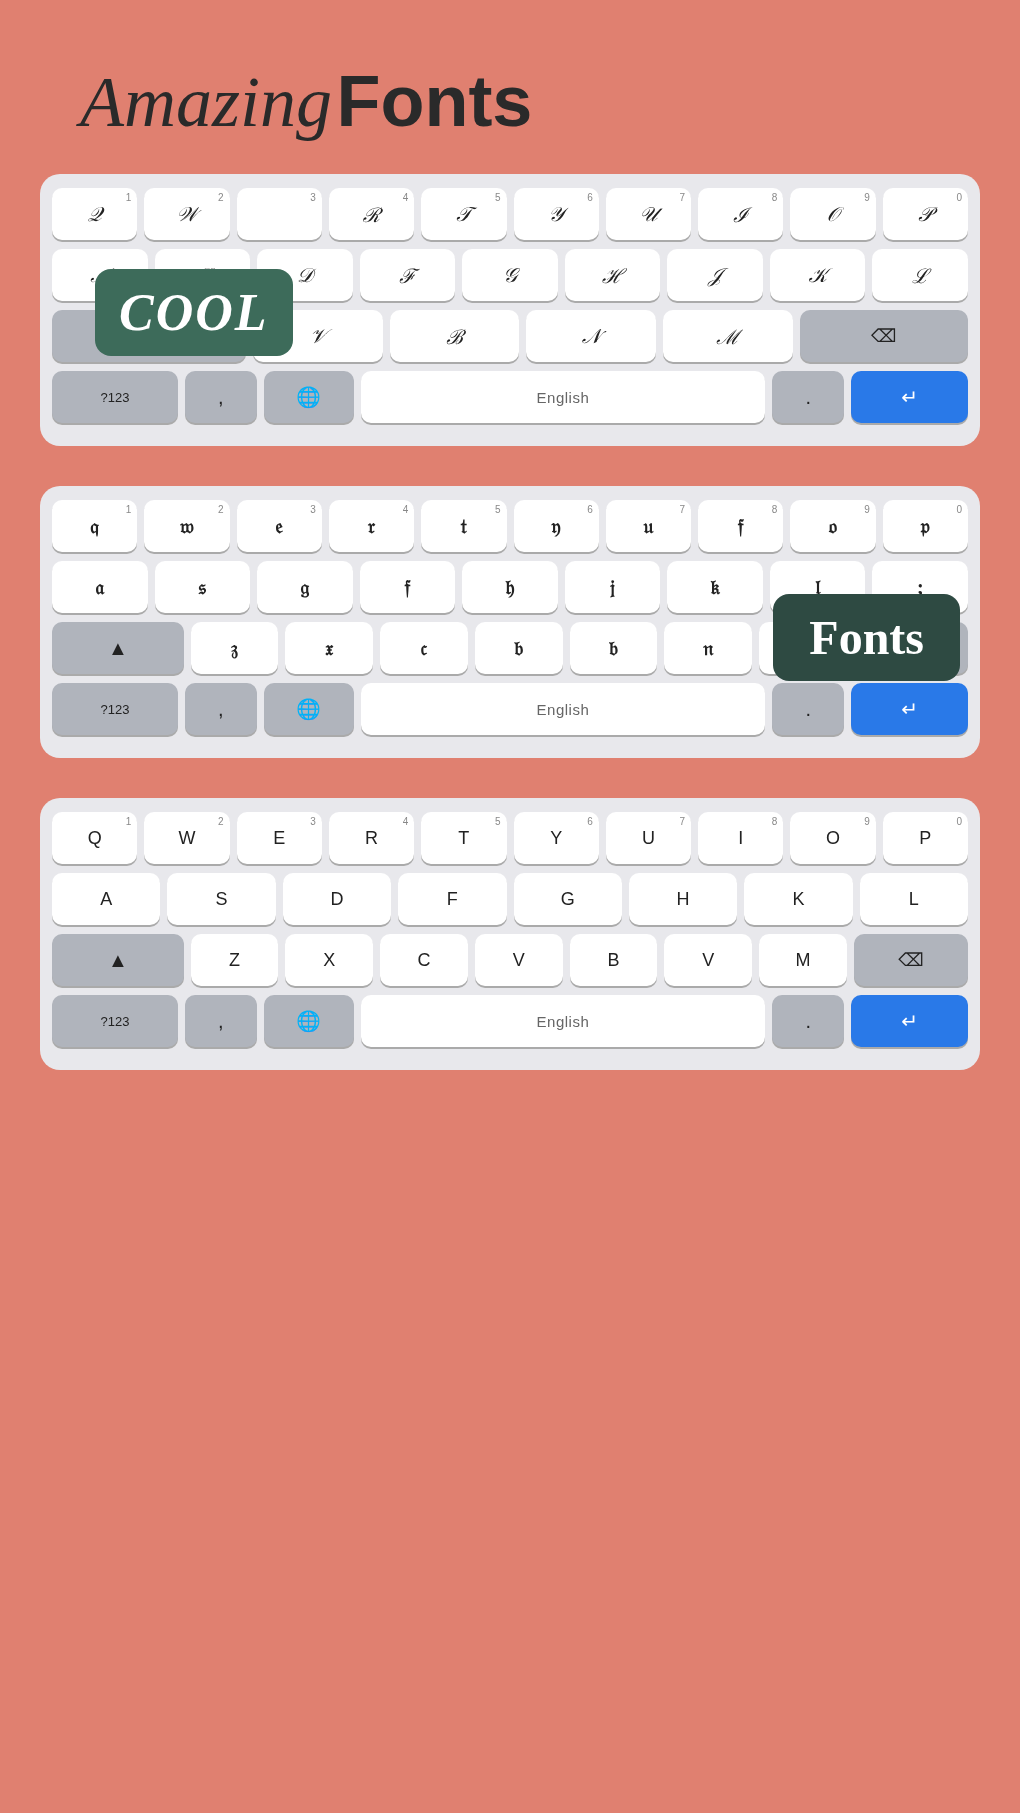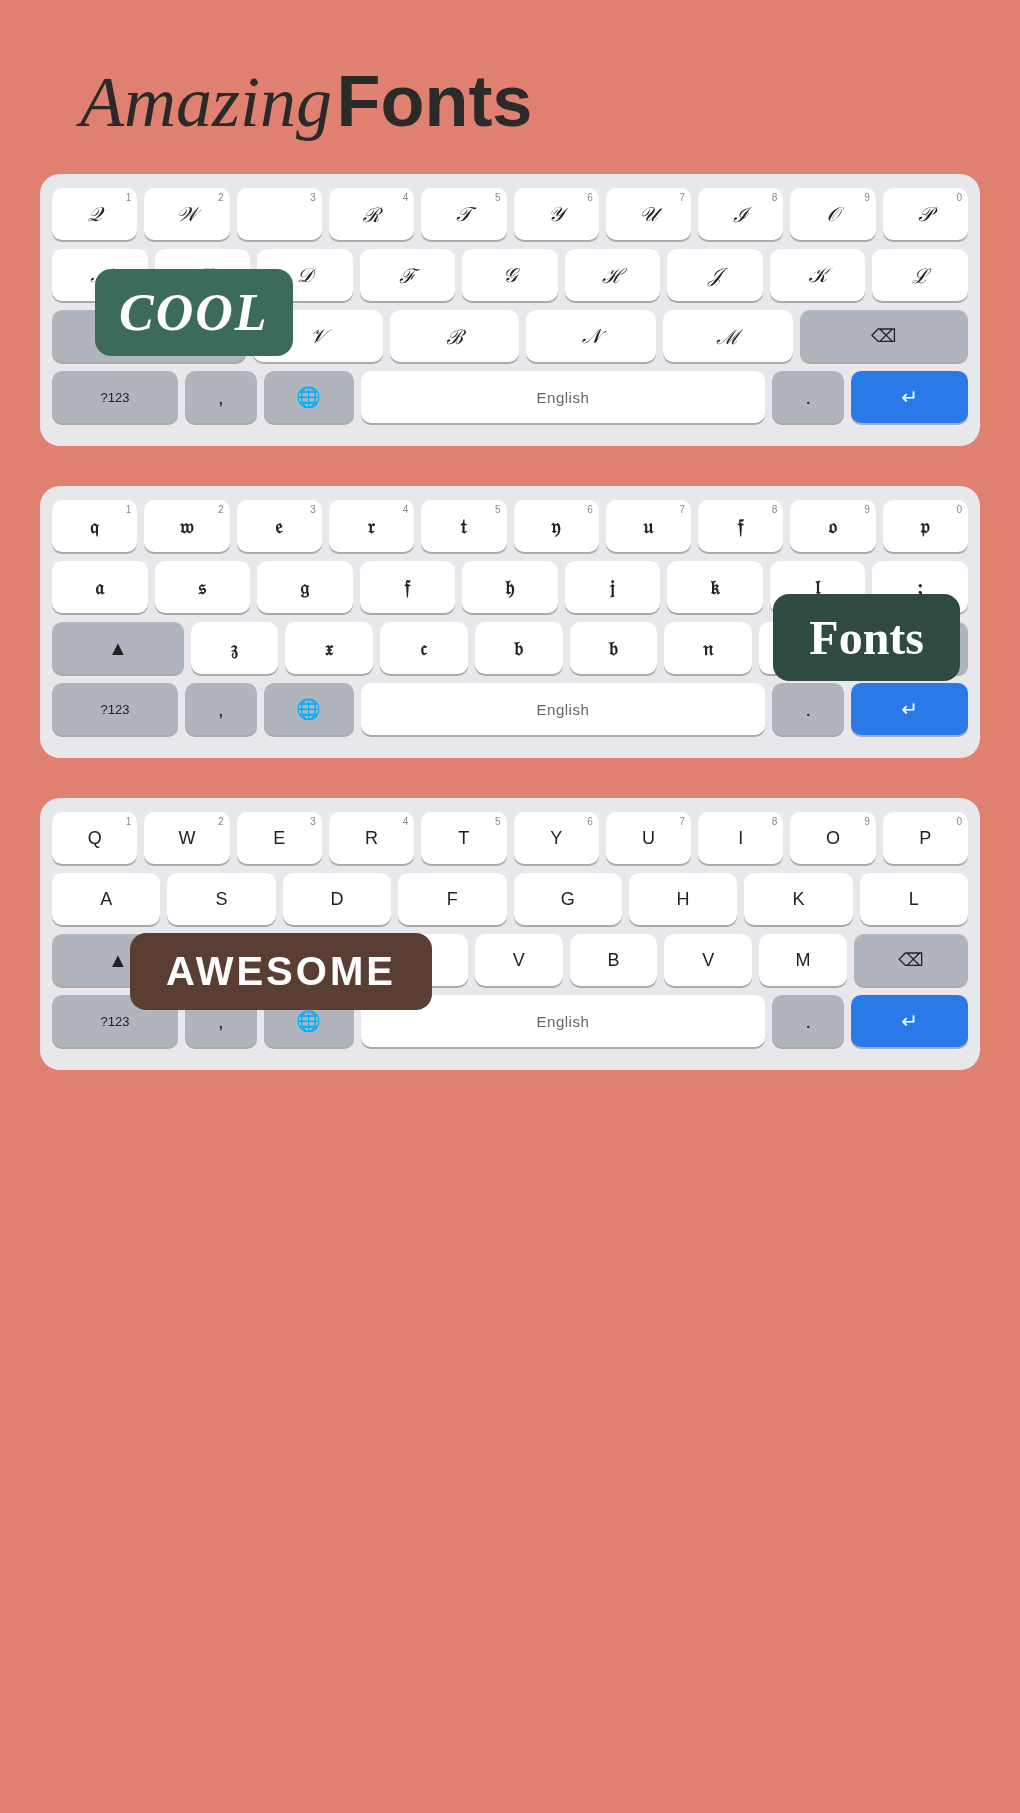--- a/index.html
+++ b/index.html
@@ -299,23 +299,20 @@
     <div class="key key-gray key-dot">,</div>
     <div class="key key-gray key-globe">🌐</div>
     <div class="key key-space">English</div>
     <div class="key key-gray key-dot">.</div>
     <div class="key key-blue key-return">↵</div>
   </div>
 </div>
 
 <div class="keyboard-card">
 
-  <div class="tooltip-awesome">
-    <span>AWESOME</span>
-  </div>
 
   <div class="kb-row">
     <div class="key font3"><span class="num">1</span>Q</div>
     <div class="key font3"><span class="num">2</span>W</div>
     <div class="key font3"><span class="num">3</span>E</div>
     <div class="key font3"><span class="num">4</span>R</div>
     <div class="key font3"><span class="num">5</span>T</div>
     <div class="key font3"><span class="num">6</span>Y</div>
     <div class="key font3"><span class="num">7</span>U</div>
     <div class="key font3"><span class="num">8</span>I</div>

